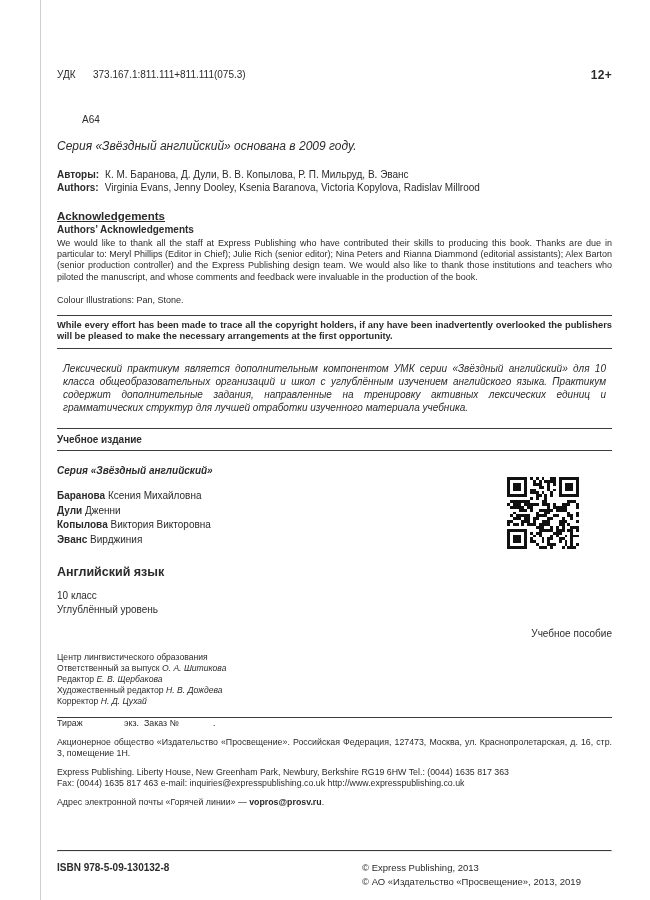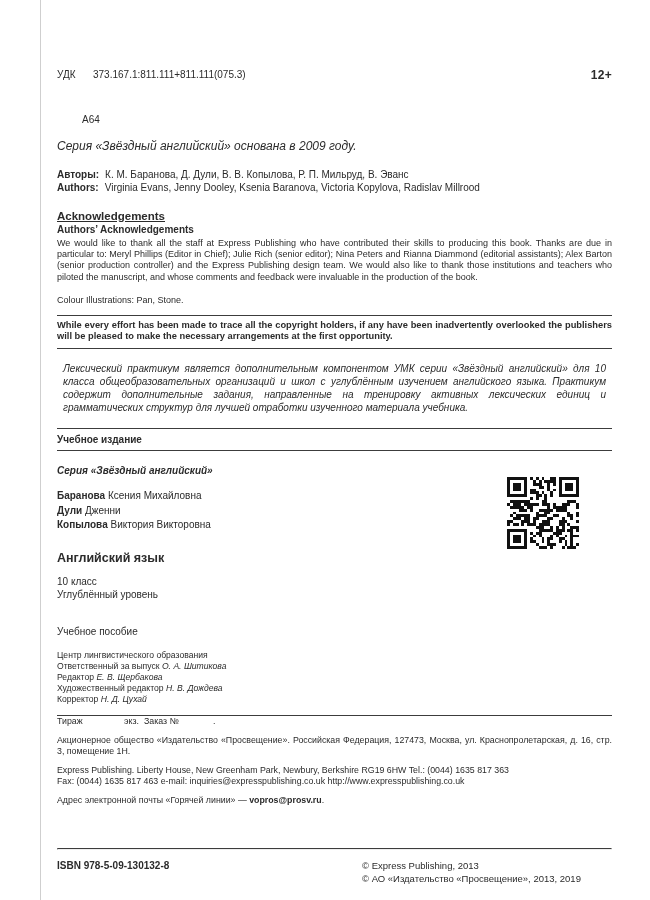--- a/index.html
+++ b/index.html
@@ -25,21 +25,21 @@
   .annotation{margin:6px;padding:7px 0 8px 0;font-size:10px;line-height:13px;font-style:italic;text-align:justify;}
   .edition-kind{margin:0;padding:5px 0 5px 0;font-size:10px;font-weight:bold;}
   .series-title{margin:14px 0 0 0;font-size:10px;font-weight:bold;font-style:italic;}
   .people{position:relative;margin-top:13px;}
   .author-row{font-size:10px;line-height:14.5px;}
   .qr{position:absolute;right:33px;top:-12px;width:72px;height:72px;}
   .qr svg{width:72px;height:72px;display:block;}
   .book-title{margin:18px 0 0 0;font-size:12.5px;font-weight:bold;}
   .grade{margin-top:10px;font-size:10px;line-height:13.5px;}
   .subtitle{margin-top:12px;font-size:10px;}
-  .booktype{margin-top:24px;font-size:10px;}
+  .booktype{margin-top:12px;font-size:10px;text-align:right;}
   .credits{margin-top:13px;font-size:8.6px;line-height:11px;}
   .credits i{font-style:italic;}
   .imprint{font-size:8.8px;line-height:11px;}
   .imprint p{margin:0;}
   .imp1{padding-top:6px;word-spacing:3px;}
   .pre{white-space:pre-wrap;}
   .imp-gap{margin-top:8px !important;text-align:justify;}
   .footer-rule{margin-top:10px;border-top:1px solid #3c3c3c;}
   .footer{display:flex;margin-top:9px;font-size:9.5px;line-height:13.5px;}
   .isbn{font-weight:bold;font-size:10px;}
@@ -83,20 +83,21 @@
   <hr class="rule">
   <p class="edition-kind">Учебное издание</p>
   <hr class="rule">
 
   <p class="series-title">Серия «Звёздный английский»</p>
 
   <div class="people">
     <div class="author-row"><b>Баранова</b> <span>Ксения Михайловна</span></div>
     <div class="author-row"><b>Дули</b> <span>Дженни</span></div>
     <div class="author-row"><b>Копылова</b> <span>Виктория Викторовна</span></div>
+    <div class="author-row"><b>Эванс</b> <span>Вирджиния</span></div>
     <div class="qr">
         <svg viewBox="0 0 25 25" shape-rendering="crispEdges" fill="#111">
           <rect x="0" y="0" width="1" height="1"></rect>
           <rect x="1" y="0" width="1" height="1"></rect>
           <rect x="2" y="0" width="1" height="1"></rect>
           <rect x="3" y="0" width="1" height="1"></rect>
           <rect x="4" y="0" width="1" height="1"></rect>
           <rect x="5" y="0" width="1" height="1"></rect>
           <rect x="6" y="0" width="1" height="1"></rect>
           <rect x="0" y="1" width="1" height="1"></rect>

